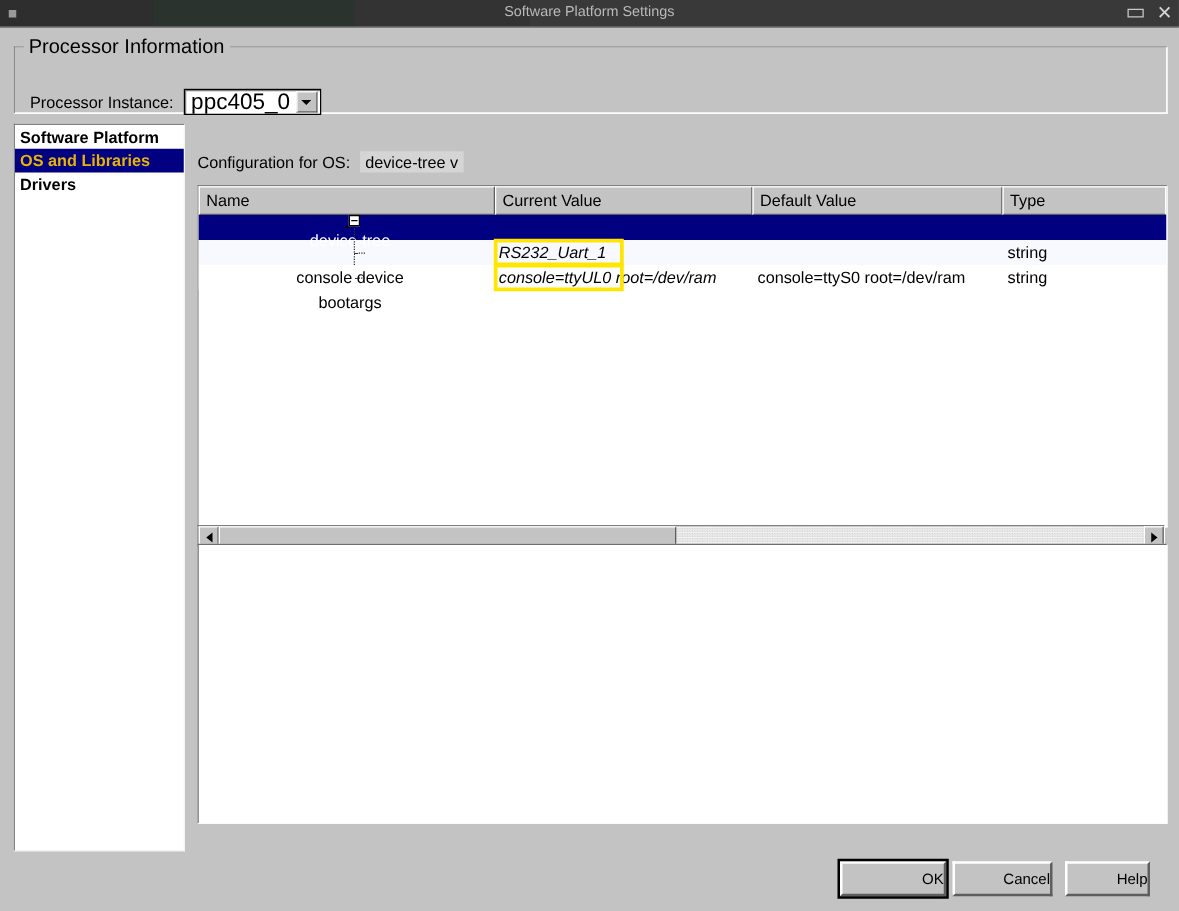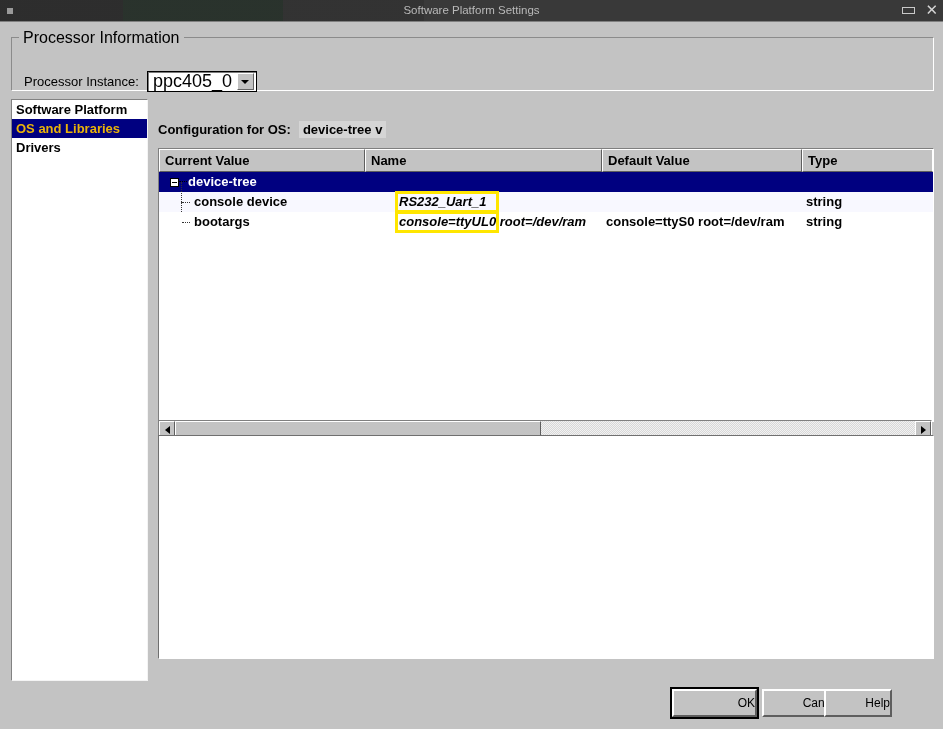--- a/index.html
+++ b/index.html
@@ -110,21 +110,20 @@
     font-size: 13px;
     white-space: nowrap;
   }
   .leftitem.sel { background: #000080; color: #eab308; }
 
   
   #rightpanel {
     position: absolute; left: 151px; top: 99px;
     width: 781px; height: 580px;
     background: #c3c3c3;
-    font-weight: bold;
   }
 
   #cfgos-row {
     position: absolute; left: 7px; top: 22px;
     display: flex; align-items: center;
   }
   #cfgos-label { font-size: 13px; margin-right: 8px; }
   #cfgos-value {
     font-size: 13px; background: #d5d5d5; padding: 1px 4px;
     white-space: nowrap;
@@ -153,21 +152,21 @@
   .th.c1 { width: 206px; }
   .th.c2 { width: 200px; }
   .th.c3 { width: 131px; border-right-color: #ffffff; }
 
   #tbody { position: relative; background: #ffffff; height: 248px; }
   .trow { display: flex; height: 20px; align-items: center; font-size: 13px; }
   .trow.r0 { background: #000080; color: #ffffff; }
   .trow.r1 { background: #f8f8ff; }
   .trow.r2 { background: #ffffff; }
   .cell { box-sizing: border-box; overflow: visible; white-space: nowrap; height: 20px; line-height: 20px; position: relative;}
-  .cell.c0 { width: 237px; padding-left: 4px; display: flex; align-items: center; }
+  .cell.c0 { width: 237px; padding-left: 4px; display: flex; align-items: center; flex-direction: column; }
   .cell.c1 { width: 206px; }
   .cell.c2 { width: 200px; }
   .cell.c3 { width: 131px; }
 
   
   .expander {
     width: 9px; height: 9px; box-sizing: border-box;
     border: 1px solid #000; background: #fff;
     position: relative; margin-left: 7px; margin-right: 0px; flex: none;
   }
@@ -253,21 +252,21 @@
     background: #c3c3c3;
     border: 2px solid #ffffff;
     border-right-color: #5e5e5e; border-bottom-color: #5e5e5e;
     box-sizing: border-box;
     font-size: 12px;
     text-align: right; line-height: 24px;
     cursor: default;
   }
   #btn-ok { left: 672px; top: 0px; width: 85px; border: 2px solid #ffffff; border-right-color:#5e5e5e; border-bottom-color:#5e5e5e; outline: 2px solid #000; outline-offset: 0px; }
   #btn-cancel { left: 762px; top: 0px; width: 80px; }
-  #btn-help { left: 824px; top: 0px; width: 68px; }
+  #btn-help { left: 852px; top: 0px; width: 68px; }
 </style>
 </head>
 <body>
 
 <div id="titlebar">
   <div class="tb-bg"></div>
   <div class="app-icon"></div>
   <div class="tb-title">Software Platform Settings</div>
   <div class="tb-btns">
     <div class="tb-min"></div>
@@ -297,22 +296,22 @@
 
 <div id="rightpanel">
 
   <div id="cfgos-row">
     <span id="cfgos-label">Configuration for OS:</span>
     <span id="cfgos-value">device-tree v</span>
   </div>
 
   <div id="table-outer">
     <div id="thead">
+      <div class="th c0">Name</div>
       <div class="th c1">Current Value</div>
-      <div class="th c0">Name</div>
       <div class="th c2">Default Value</div>
       <div class="th c3">Type</div>
     </div>
 
     <div id="tbody">
 
       <div class="trow r0">
         <div class="cell c0">
           <span class="expander"></span>
           <span class="tdash"></span>

